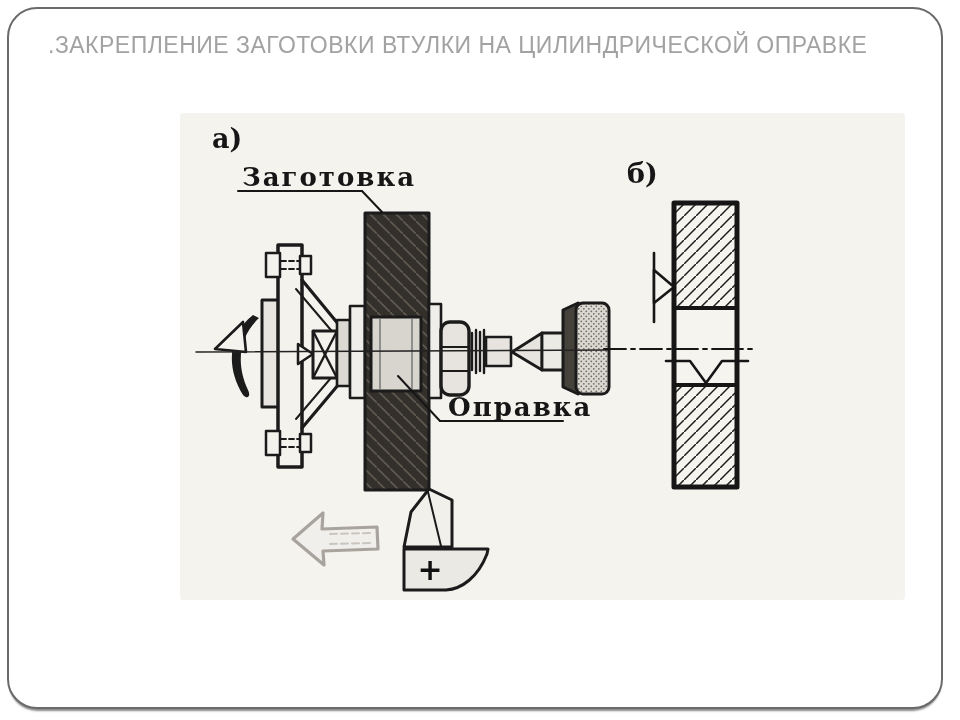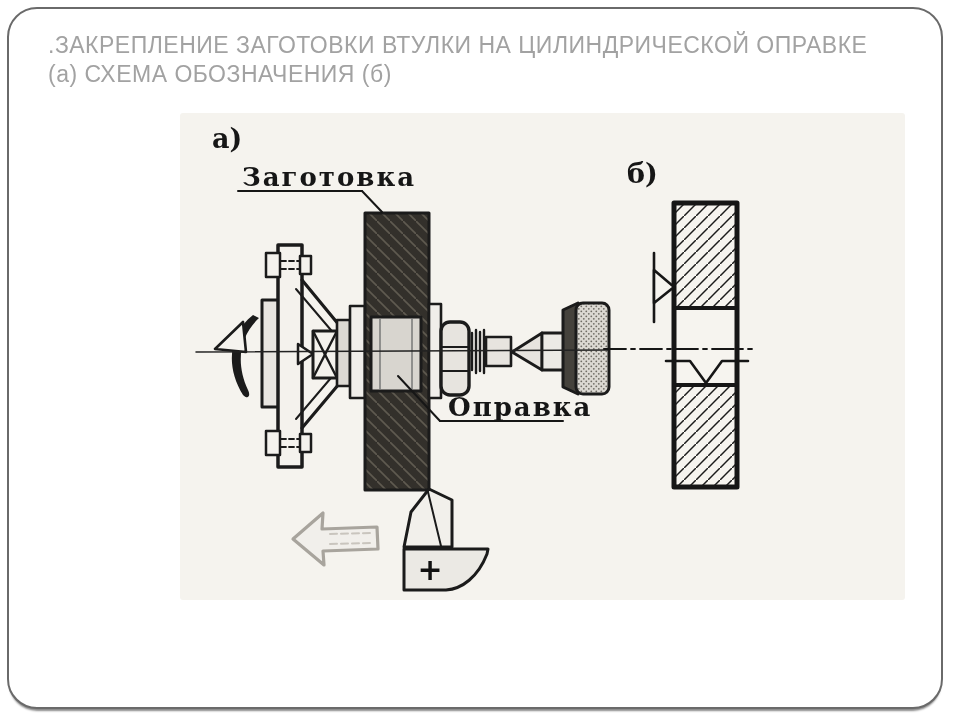--- a/index.html
+++ b/index.html
@@ -20,21 +20,20 @@
   text.plus{font-family:"DejaVu Sans",sans-serif;font-weight:800;font-size:30px;fill:#111;}
 </style>
 </head>
 <body>
 
 <div class="stage">
   <div class="frame"></div>
 
   <div class="title">
     <div>.ЗАКРЕПЛЕНИЕ ЗАГОТОВКИ ВТУЛКИ НА ЦИЛИНДРИЧЕСКОЙ ОПРАВКЕ</div>
-    <div>(а) СХЕМА ОБОЗНАЧЕНИЯ (б)</div>
   </div>
 
   <div class="scan">
     <svg width="725" height="487" viewBox="180 113 725 487">
       <defs>
         <pattern id="wpHatch" width="13" height="13" patternUnits="userSpaceOnUse">
           <rect width="13" height="13" fill="#33302b"></rect>
           <line x1="0" y1="0" x2="13" y2="13" stroke="#5f5a50" stroke-width="1.6"></line>
         </pattern>
         <pattern id="secHatch" width="12" height="12" patternUnits="userSpaceOnUse">

